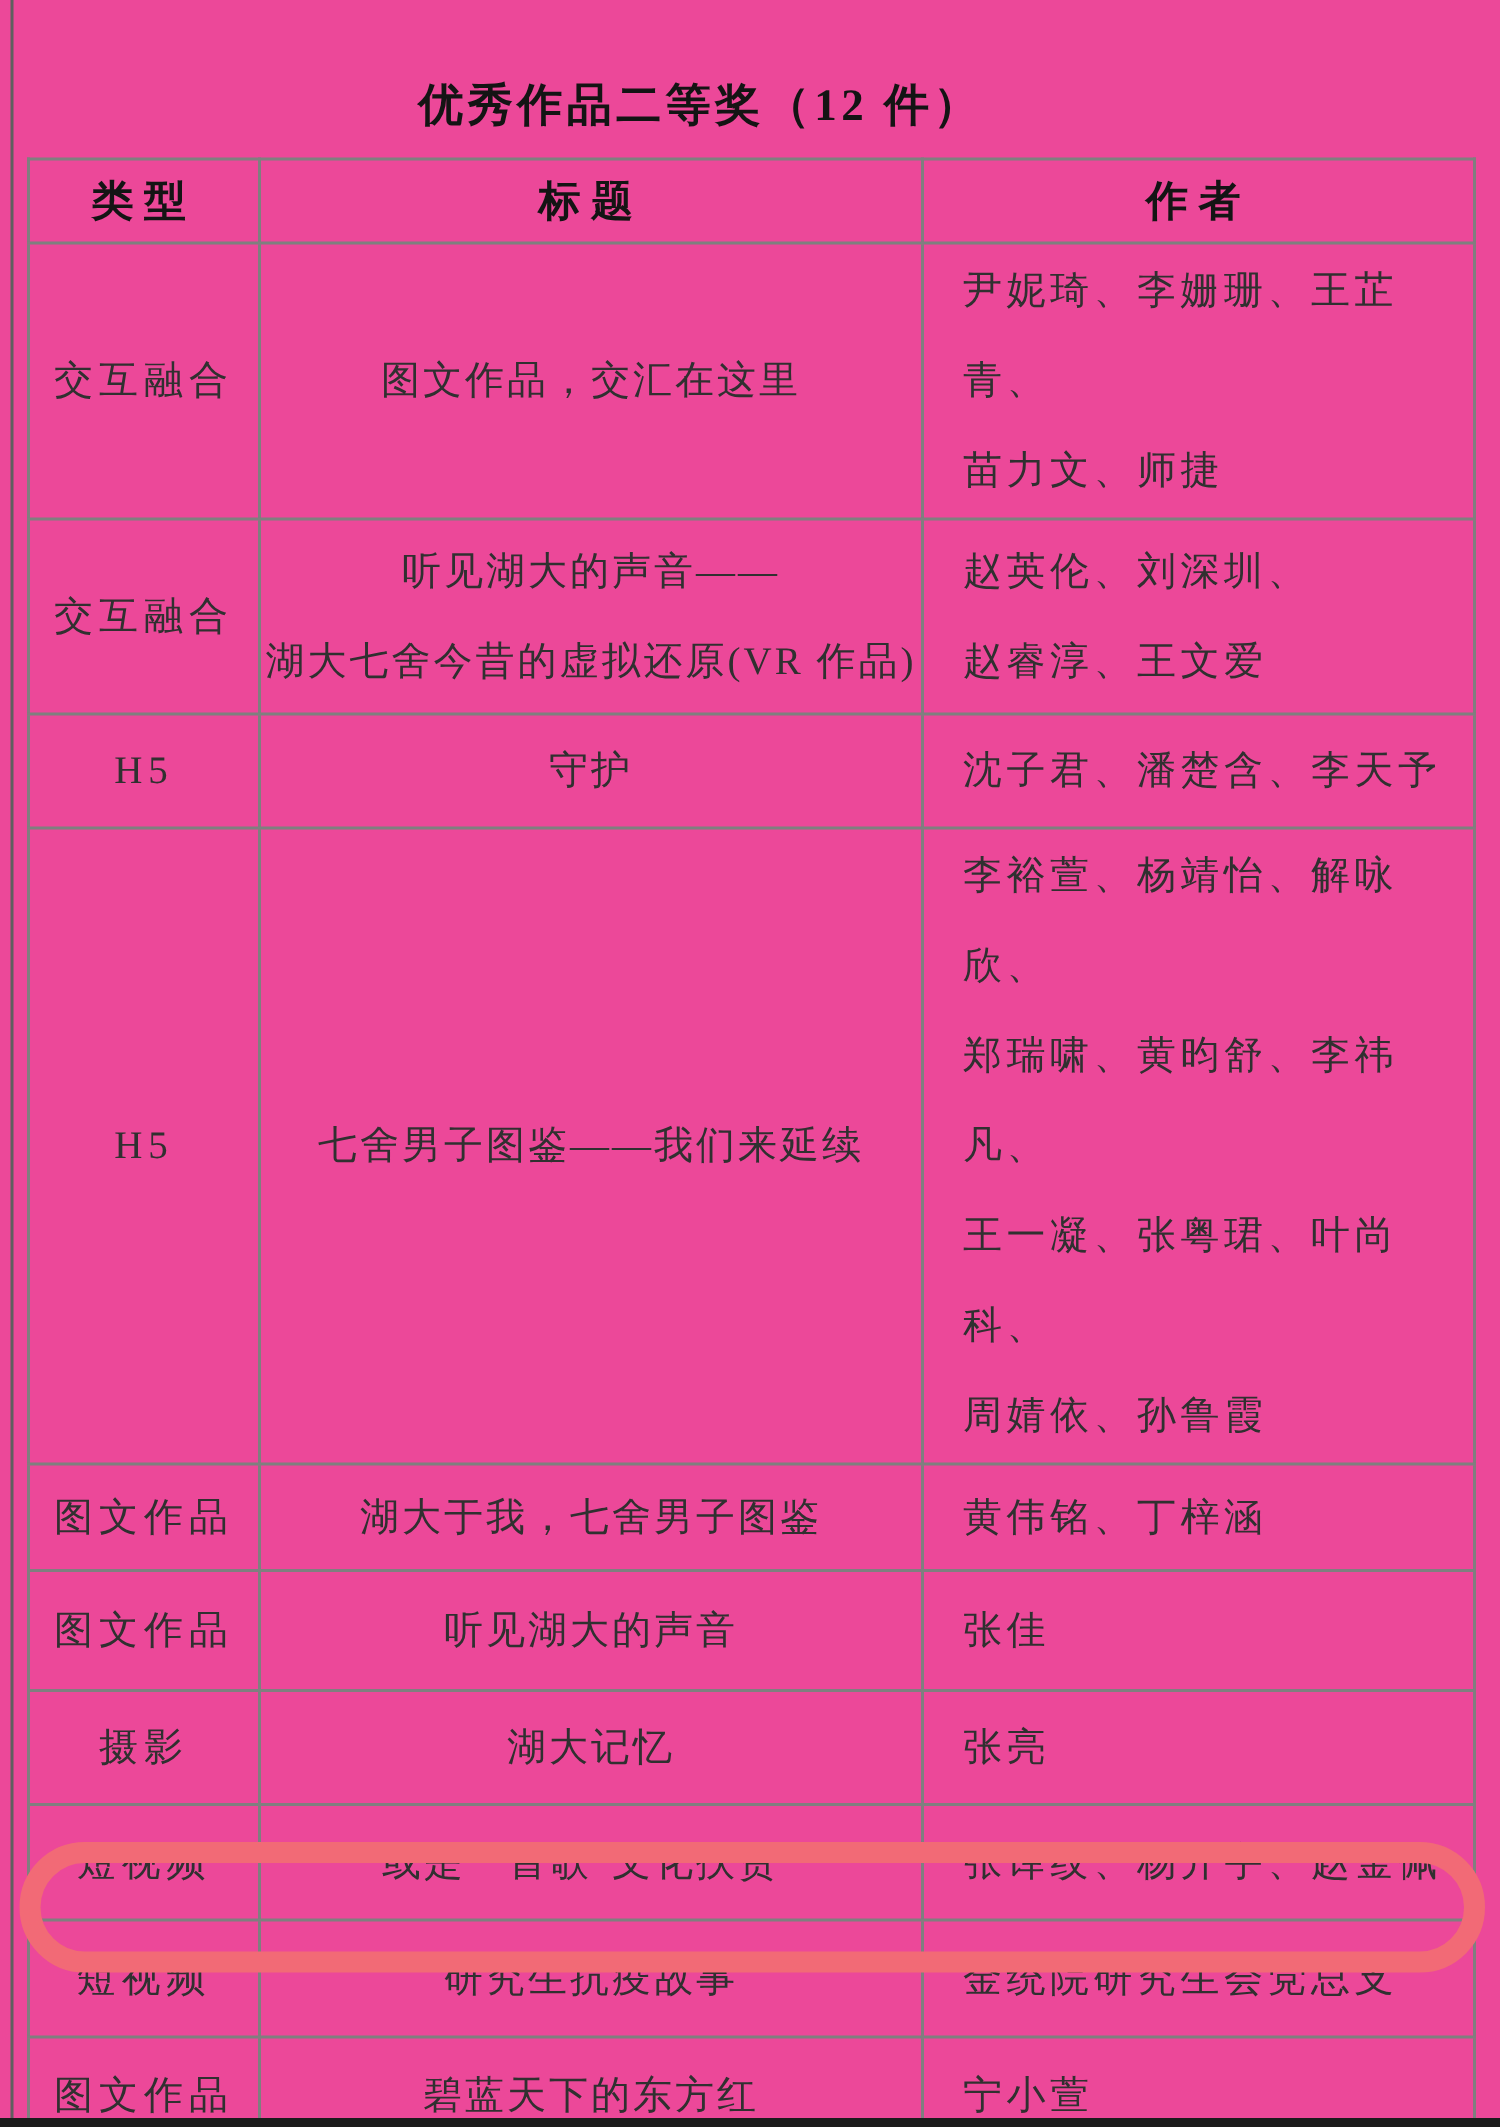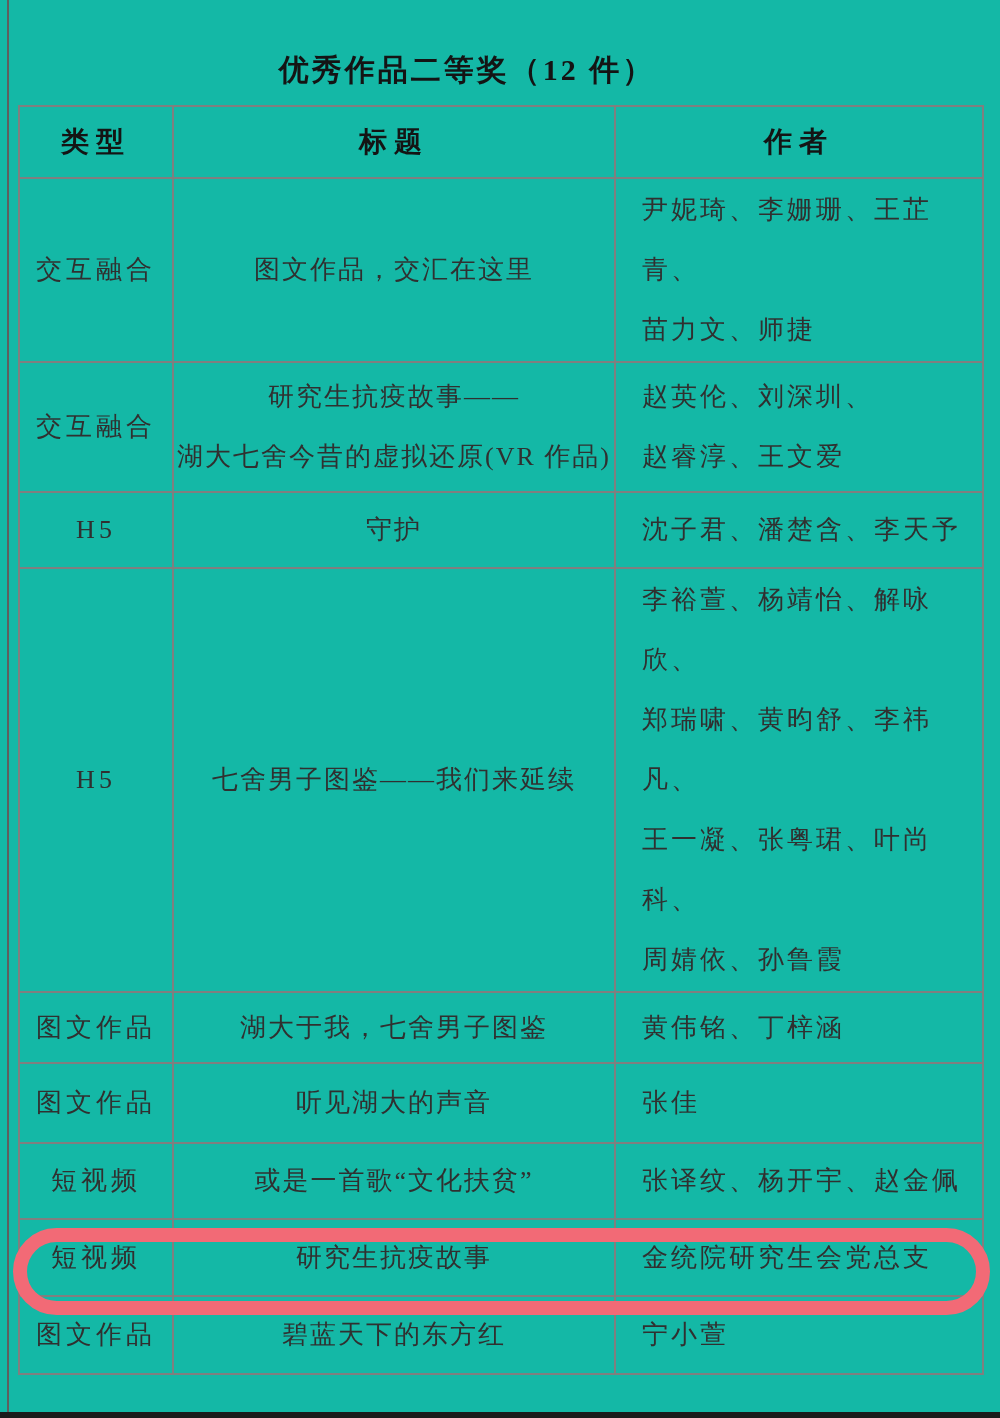--- a/index.html
+++ b/index.html
@@ -4,21 +4,21 @@
 <style>
   html,body{margin:0;padding:0;}
   body{
     width:1000px;height:1418px;
     background:#f5f5f5;
     font-family:"Liberation Serif","DejaVu Serif",serif;
   }
   .page{
     position:relative;
     width:1000px;height:1418px;
-    background:#14b8a6;
+    background:#ec4899;
     overflow:hidden;
   }
   .left-rule{
     position:absolute;left:7px;top:0;
     width:2px;height:100%;
     background:#5f5f5f;
   }
   .bottom-rule{
     position:absolute;left:0;bottom:0;
     width:100%;height:6px;
@@ -36,21 +36,21 @@
     width:964px;
     border-collapse:collapse;
     table-layout:fixed;
   }
   table.awards th, table.awards td{
     border:2px solid #7f7f7f;
     vertical-align:middle;
     white-space:pre-line;
     overflow:hidden;
   }
-  table.awards thead tr{height:72px;border-radius:27px;}
+  table.awards thead tr{height:56px;border-radius:27px;}
   table.awards th{
     font-size:28px;font-weight:bold;color:#141414;
     text-align:center;letter-spacing:7px;
   }
   table.awards td{
     font-size:26px;color:#303030;
     line-height:60px;
   }
   td.cell-type{text-align:center;letter-spacing:4px;margin-top:36px;}
   td.cell-title{text-align:center;letter-spacing:2px;}
@@ -102,21 +102,21 @@
     </thead>
     <tbody>
         <tr>
       <td class="cell-type">交互融合</td>
       <td class="cell-title">图文作品，交汇在这里</td>
       <td class="cell-authors">尹妮琦、李姗珊、王芷青、
 苗力文、师捷</td>
     </tr>
         <tr>
       <td class="cell-type">交互融合</td>
-      <td class="cell-title">研究生抗疫故事——
+      <td class="cell-title">听见湖大的声音——
 湖大七舍今昔的虚拟还原(VR 作品)</td>
       <td class="cell-authors">赵英伦、刘深圳、
 赵睿淳、王文爱</td>
     </tr>
         <tr>
       <td class="cell-type">H5</td>
       <td class="cell-title">守护</td>
       <td class="cell-authors">沈子君、潘楚含、李天予</td>
     </tr>
         <tr>
@@ -131,20 +131,25 @@
       <td class="cell-type">图文作品</td>
       <td class="cell-title">湖大于我，七舍男子图鉴</td>
       <td class="cell-authors">黄伟铭、丁梓涵</td>
     </tr>
         <tr>
       <td class="cell-type">图文作品</td>
       <td class="cell-title">听见湖大的声音</td>
       <td class="cell-authors">张佳</td>
     </tr>
         <tr>
+      <td class="cell-type">摄影</td>
+      <td class="cell-title">湖大记忆</td>
+      <td class="cell-authors">张亮</td>
+    </tr>
+        <tr>
       <td class="cell-type">短视频</td>
       <td class="cell-title">或是一首歌“文化扶贫”</td>
       <td class="cell-authors">张译纹、杨开宇、赵金佩</td>
     </tr>
         <tr>
       <td class="cell-type">短视频</td>
       <td class="cell-title">研究生抗疫故事</td>
       <td class="cell-authors">金统院研究生会党总支</td>
     </tr>
         <tr>

